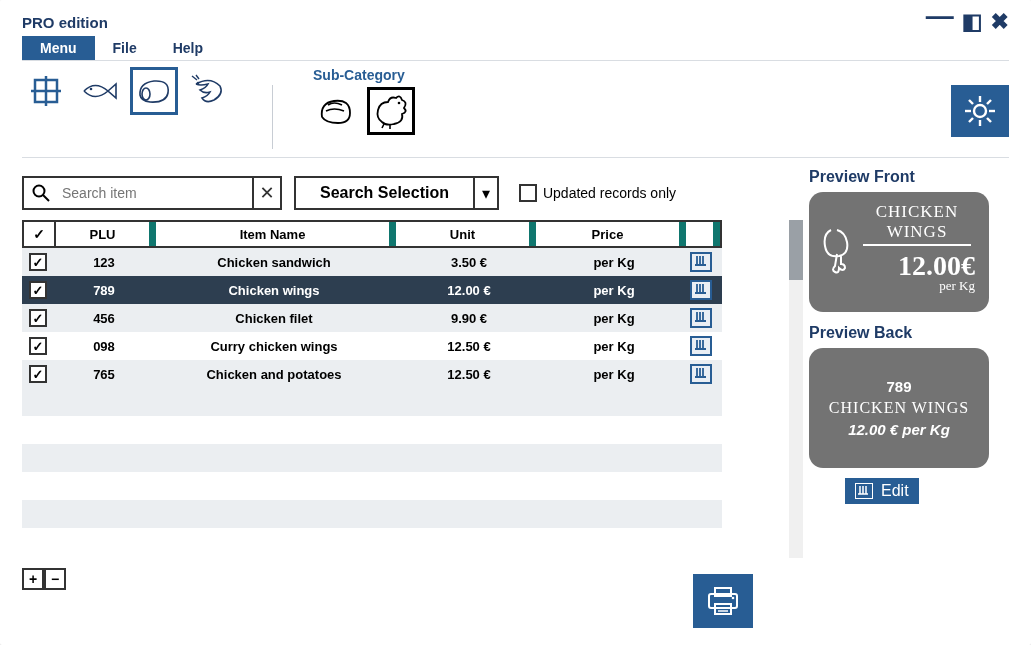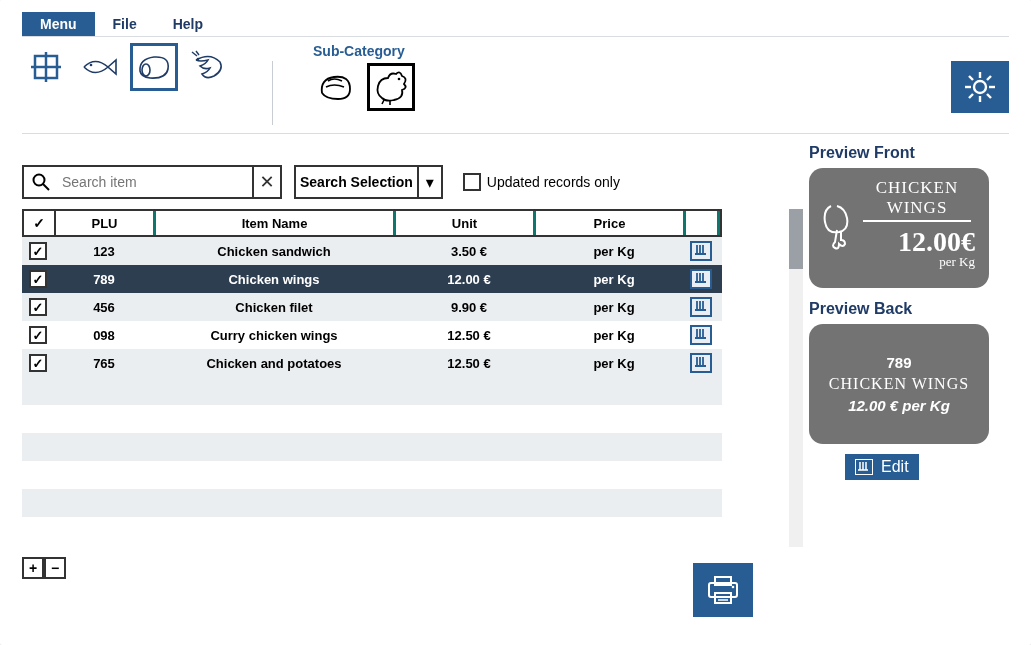--- a/index.html
+++ b/index.html
@@ -14,38 +14,38 @@
   .menuitem.active { background: #285d94; color: #fff; }
   .catrow { display: flex; align-items: flex-start; gap: 40px; margin-top: 6px; position: relative; }
   .catgroup h3 { font-size: 14px; font-weight: 700; color: #285d94; margin-bottom: 4px; }
   .caticons { display: flex; gap: 6px; align-items: center; }
   .caticon { width: 48px; height: 48px; display: flex; align-items: center; justify-content: center; cursor: pointer; }
   .caticon.selected { border: 3px solid #285d94; }
   .caticon svg { display: block; }
   .divider-v { width: 1px; height: 64px; background: #c8cdd4; margin-top: 18px; }
   .settings-btn { position: absolute; right: 0; top: 18px; width: 58px; height: 52px; background: #285d94; display:flex; align-items:center; justify-content:center; cursor:pointer; }
   .hr { border: none; border-top: 1px solid #d9dde2; margin-top: 8px; }
-  .searchrow { display: flex; align-items: center; gap: 12px; margin-top: 21px; }
+  .searchrow { display: flex; align-items: center; gap: 12px; margin-top: 8px; }
   .searchbox { display:flex; align-items:center; border:2px solid #333; height:34px; width:260px; }
   .searchbox .mag { width:34px; display:flex; align-items:center; justify-content:center; }
   .searchbox input { flex:1; border:none; outline:none; font-size:14px; padding:0 4px; }
   .searchbox .clear { width:28px; display:flex; align-items:center; justify-content:center; border-left:2px solid #333; height:100%; cursor:pointer; font-size:18px; color:#333;}
   .searchsel { display:flex; border:2px solid #333; height:34px; align-items:center; }
-  .searchsel .lbl { padding:0 4px; font-weight:700; font-size:14px; }
+  .searchsel .lbl { padding:0 24px; font-weight:700; font-size:16px; }
   .searchsel .caret { width:24px; border-left:2px solid #333; height:100%; display:flex; align-items:center; justify-content:center; cursor:pointer; }
   .chkopt { display:flex; align-items:center; gap:6px; margin-left:8px; }
   .chkopt .box { width:18px; height:18px; border:2px solid #333; }
   .chkopt span { font-size:14px; }
   .maincols { display:flex; gap:24px; margin-top:10px; }
   .leftcol { flex:1; }
   .rightcol { width:200px; }
   .table-wrap { position:relative; }
   .tbl { width: 700px; }
   .tbl .hdr { display:flex; border:2px solid #333; height:28px; align-items:stretch; }
-  .tbl .hdr .cell { display:flex; align-items:center; justify-content:center; font-weight:700; font-size:13px; border-right:3px solid #0f766e; }
+  .tbl .hdr .cell { display:flex; align-items:center; justify-content:center; font-weight:700; font-size:13px; border-right:7px solid #0f766e; }
   .tbl .hdr .cell.chkcell { width:32px; border:none; border-right:2px solid #333; position:relative; }
   .tbl .hdr .cell.chkcell::after{ content:"✓"; font-size:14px; position:absolute; }
   .col-plu { width:100px; }
   .col-name { width:240px; }
   .col-price { width:150px; }
   .col-unit { width:140px; }
   .col-tag { width:34px; border-right:none; }
   .tbl .row { display:flex; height:28px; align-items:center; }
   .tbl .row:nth-child(odd) { background:#ebeef1; }
   .tbl .row:nth-child(even) { background:#fff; }
@@ -79,20 +79,28 @@
   .card.back .nm { font-family:"Comic Sans MS", cursive; font-size:16px; letter-spacing:1px; }
   .card.back .pr { font-size:15px; font-weight:700;font-style:italic; }
   .editbtn { margin-top:10px; background:#285d94; color:#fff; display:inline-flex; align-items:center; gap:8px; padding:4px 10px; font-size:16px; cursor:pointer;margin-left:36px; }
   .editbtn .tagm { width:18px; height:16px; border:1.5px solid #fff; display:flex; align-items:center; justify-content:center; }
 </style>
 </head>
 <body>
 
 <div class="window">
 
+  <div class="titlebar">
+    <div class="title">PRO edition</div>
+    <div class="winctrls">
+      <span style="font-size:28px; position:relative; top:-6px;">—</span>
+      <span>◧</span>
+      <span>✖</span>
+    </div>
+  </div>
 
   <div class="menubar">
     <div class="menuitem active">Menu</div>
     <div class="menuitem">File</div>
     <div class="menuitem">Help</div>
   </div>
 
   <div class="catrow">
     <div class="catgroup">
       <div class="caticons">

